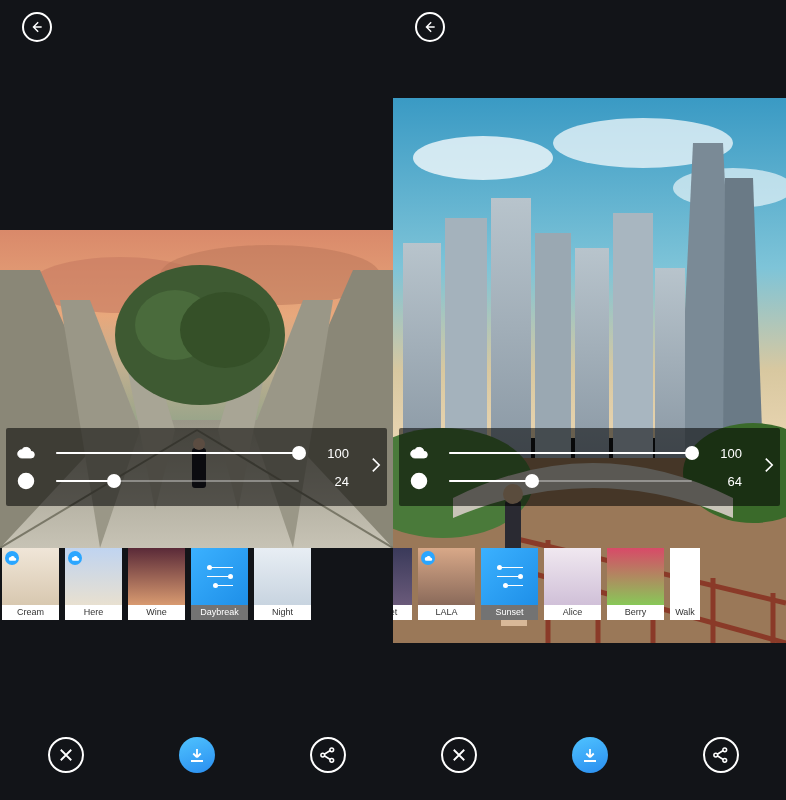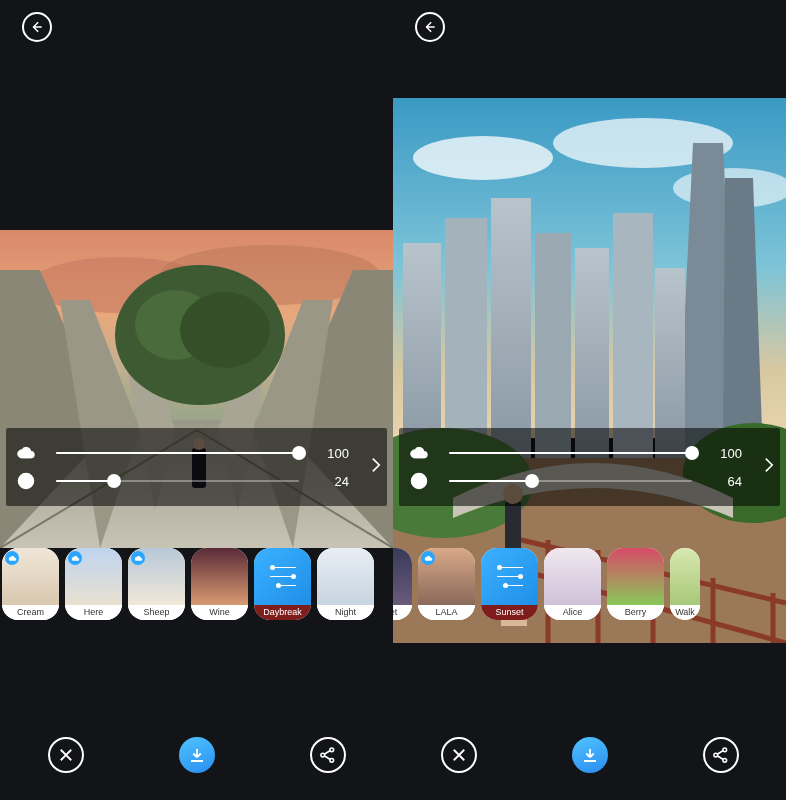--- a/index.html
+++ b/index.html
@@ -18,26 +18,26 @@
   .ctrl-icon{width:20px;height:20px;display:flex;align-items:center;justify-content:center;flex:0 0 20px;}
   .ctrl-icon svg{stroke:#fff;fill:#fff;}
   .slider{position:relative;flex:1;height:20px;}
   .track{position:absolute;top:50%;left:0;right:0;height:2px;background:rgba(255,255,255,.35);transform:translateY(-50%);border-radius:2px;}
   .fill{position:absolute;top:50%;left:0;height:2px;background:#fff;transform:translateY(-50%);border-radius:2px;}
   .thumb{position:absolute;top:50%;width:14px;height:14px;background:#fff;border-radius:50%;transform:translate(-50%,-50%);}
   .val{width:30px;text-align:right;font-size:13px;color:#fff;}
   .arrow-next{position:absolute;right:6px;top:50%;transform:translateY(-50%);color:#fff;}
   .arrow-next svg{width:10px;height:16px;stroke:#fff;stroke-width:2;fill:none;}
   .filters{position:absolute;left:0;right:0;height:72px;display:flex;gap:6px;padding:0 2px;overflow:hidden;align-items:stretch;}
-  .filter{flex:0 0 57px;display:flex;flex-direction:column;border-radius:16px;overflow:hidden;background:#fff;position:relative;cursor:pointer;}
+  .filter{flex:0 0 57px;display:flex;flex-direction:column;border-radius:0;overflow:hidden;background:#fff;position:relative;cursor:pointer;}
   .filter.partial-left{margin-left:-40px;}
-  .filter.partial-right{flex:0 0 30px;}
+  .filter.partial-right{flex:0 0 30px;align-items:center;}
   .filter .thumb-img{flex:1;position:relative;}
   .filter .label{height:15px;background:#fff;color:#333;font-size:9px;line-height:15px;text-align:center;white-space:nowrap;overflow:hidden;}
-  .filter.selected .label{background:#7f1d1d;color:#fff;}
+  .filter.selected .label{background:#737373;color:#fff;}
   .badge{position:absolute;top:3px;left:3px;width:14px;height:14px;border-radius:50%;background:#2aa6ff;display:flex;align-items:center;justify-content:center;}
   .badge svg{width:9px;height:9px;fill:#fff;}
   .selected-glow{position:absolute;inset:0;background:linear-gradient(135deg,#3bb1ff,#1e8fe8);display:flex;flex-direction:column;align-items:center;justify-content:center;gap:5px;}
   .sel-line{width:26px;height:4px;display:flex;align-items:center;}
   .sel-dot{width:5px;height:5px;background:#fff;border-radius:50%;}
   .sel-bar{flex:1;height:1.5px;background:#fff;}
   .bottom-bar{position:absolute;left:0;right:0;bottom:0;height:90px;display:flex;align-items:center;justify-content:space-around;}
   .bot-btn{width:36px;height:36px;border-radius:50%;display:flex;align-items:center;justify-content:center;cursor:pointer;}
   .bot-outline{border:2px solid #fff;color:#fff;}
   .bot-fill{background:linear-gradient(160deg,#4fc3ff 0%,#2a8ef0 100%);}
@@ -155,30 +155,20 @@
           <div class="thumb-img g-here">
             <span class="badge">
               <svg viewBox="0 0 24 24">
                 <path d="M7 18a5 5 0 010-10 6 6 0 0111 2 4 4 0 010 8H7z"></path>
               </svg>
             </span>
           </div>
           <div class="label">Here</div>
         </div>
         <div class="filter">
-          <div class="thumb-img g-sheep">
-            <span class="badge">
-              <svg viewBox="0 0 24 24">
-                <path d="M7 18a5 5 0 010-10 6 6 0 0111 2 4 4 0 010 8H7z"></path>
-              </svg>
-            </span>
-          </div>
-          <div class="label">Sheep</div>
-        </div>
-        <div class="filter">
           <div class="thumb-img g-wine"></div>
           <div class="label">Wine</div>
         </div>
         <div class="filter selected">
           <div class="thumb-img ">
             <div class="selected-glow">
               <div class="sel-line">
                 <span class="sel-dot"></span>
                 <span class="sel-bar"></span>
               </div>

